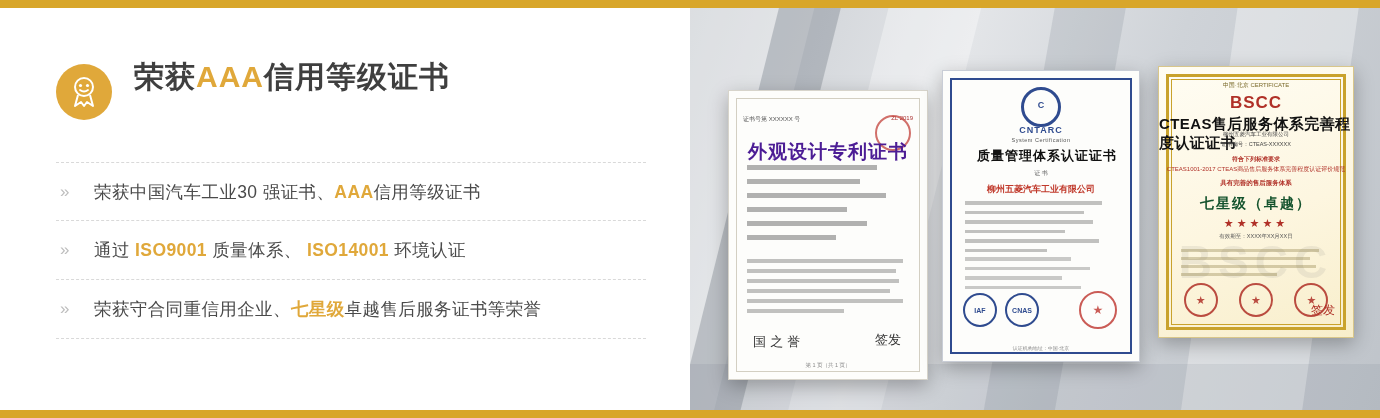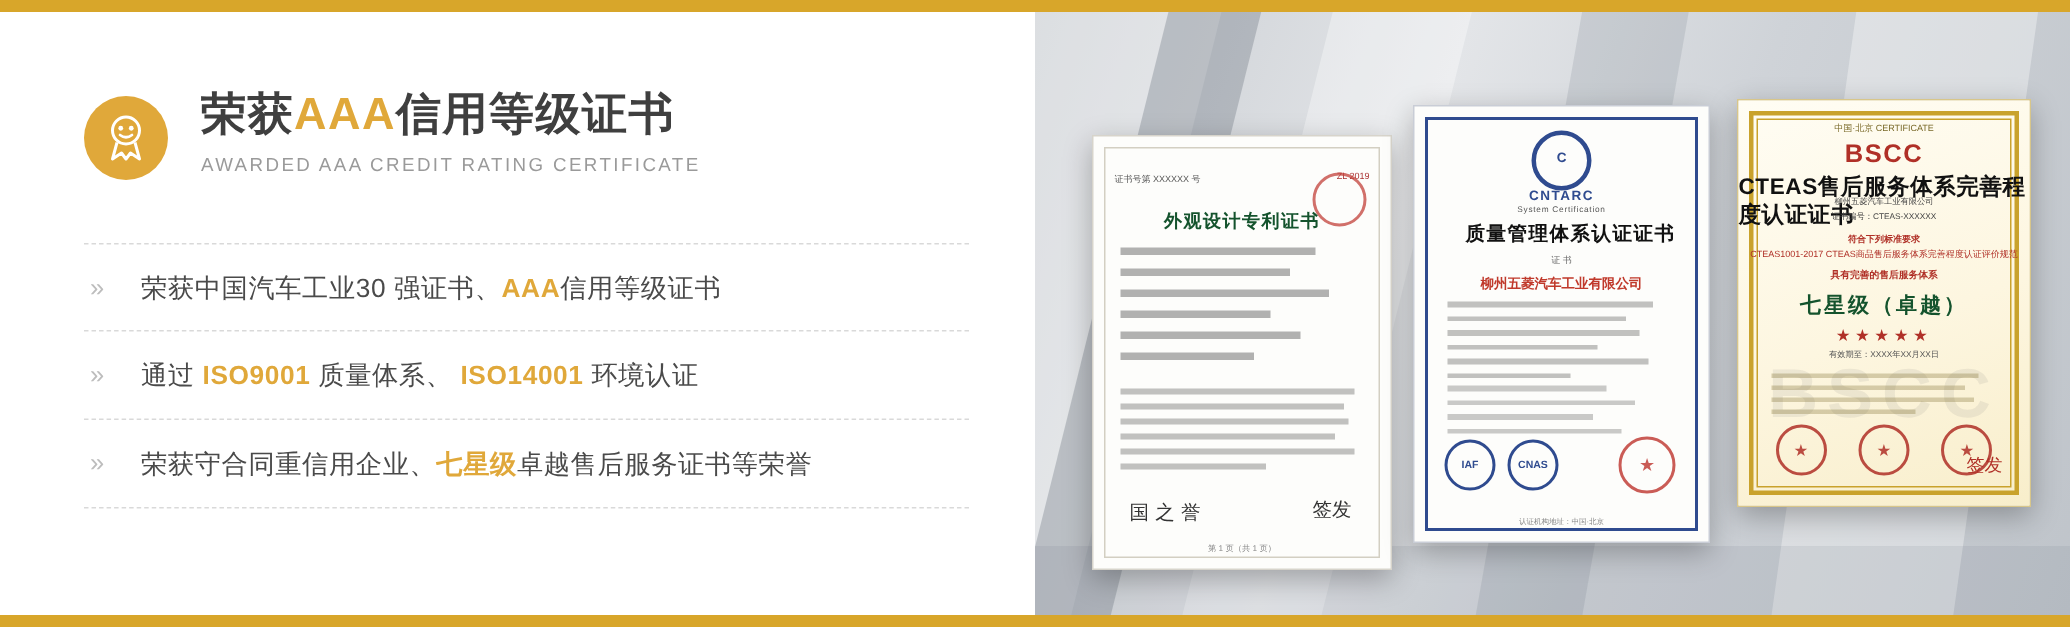--- a/index.html
+++ b/index.html
@@ -109,21 +109,21 @@
     position:absolute;left:7px;top:7px;right:7px;bottom:7px;
     border:1px solid #cfc9b8;
   }
   .c1-frame{border:1px solid #d3cfc2;}
   .c2-frame{border:2px solid #2f4b8f;}
   .c3-frame{border:3px solid #c9a22c;}
   .c3-frame2{position:absolute;left:12px;top:12px;right:12px;bottom:12px;border:1px solid #c9a22c;}
   
   .c1-title{
     position:absolute;top:48px;left:0;right:0;text-align:center;
-    font-size:12px;color:#14532d;font-weight:bold;letter-spacing:1px;
+    font-size:19px;color:#4c1d95;font-weight:bold;letter-spacing:1px;
     font-family:"DejaVu Serif","Liberation Serif",serif;
   }
   .c1-sub{
     position:absolute;top:24px;left:14px;font-size:6px;color:#555;
   }
   .c1-num{
     position:absolute;top:24px;right:14px;font-size:6px;color:#a33;
   }
   .c1-stamp{
     position:absolute;right:16px;top:24px;width:32px;height:32px;border-radius:50%;
@@ -244,21 +244,20 @@
         <svg width="30" height="32" viewBox="0 0 30 32" aria-hidden="true">
           <circle cx="15" cy="11" r="9" fill="none" stroke="#ffffff" stroke-width="2"></circle>
           <circle cx="11.5" cy="9.5" r="1.6" fill="#ffffff"></circle>
           <circle cx="18.5" cy="9.5" r="1.6" fill="#ffffff"></circle>
           <path d="M11 14 q4 3 8 0" fill="none" stroke="#ffffff" stroke-width="1.8" stroke-linecap="round"></path>
           <path d="M9 19 L6 30 L12 26 L15 30 L18 26 L24 30 L21 19" fill="none" stroke="#ffffff" stroke-width="2" stroke-linejoin="round"></path>
         </svg>
       </div>
       <div class="title-block">
         <div class="title-cn"><span>荣获</span><span class="accent">AAA</span><span>信用等级证书</span></div>
-        <div class="title-en">AWARDED AAA CREDIT RATING CERTIFICATE</div>
       </div>
     </div>
 
     <div class="list">
 
       <div class="list-item">
         <span class="chev">»</span>
         <span class="li-text"><span>荣获中国汽车工业</span><span class="b">30 强</span><span>证书、</span><span class="gold">AAA</span><span>信用等级证书</span></span>
       </div>
 

